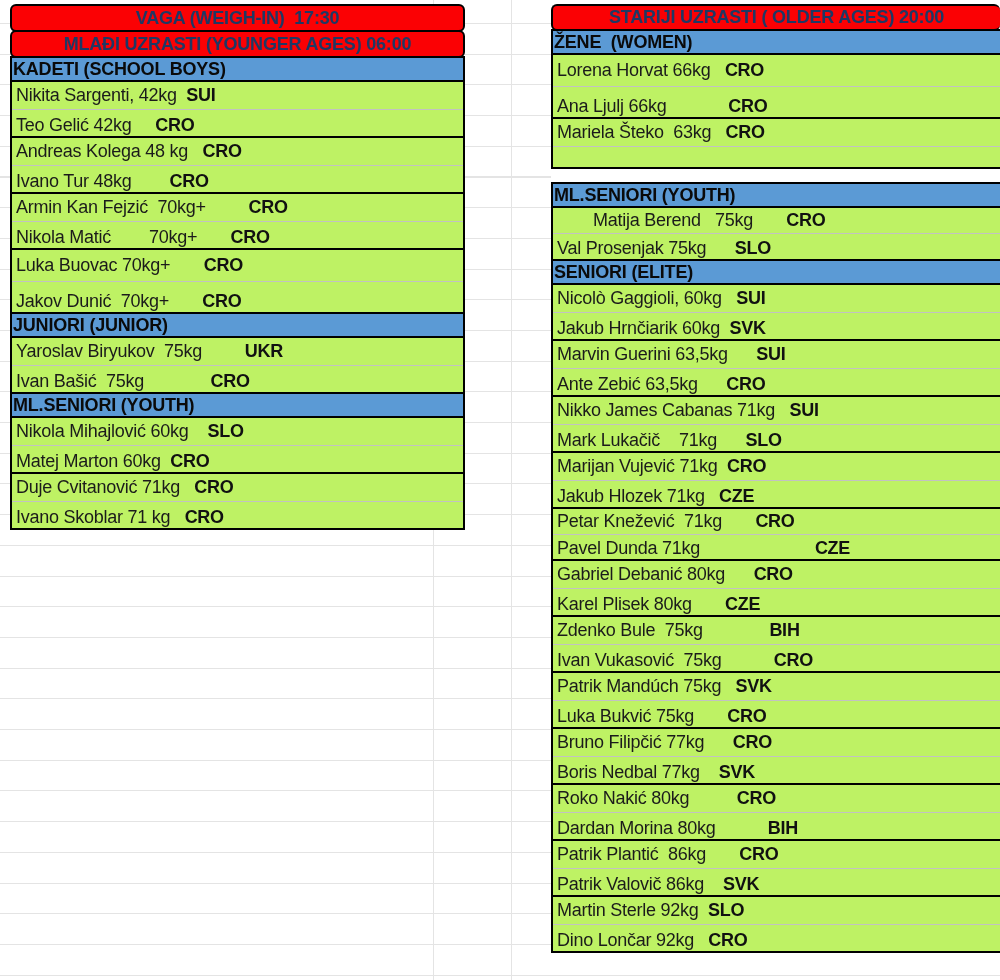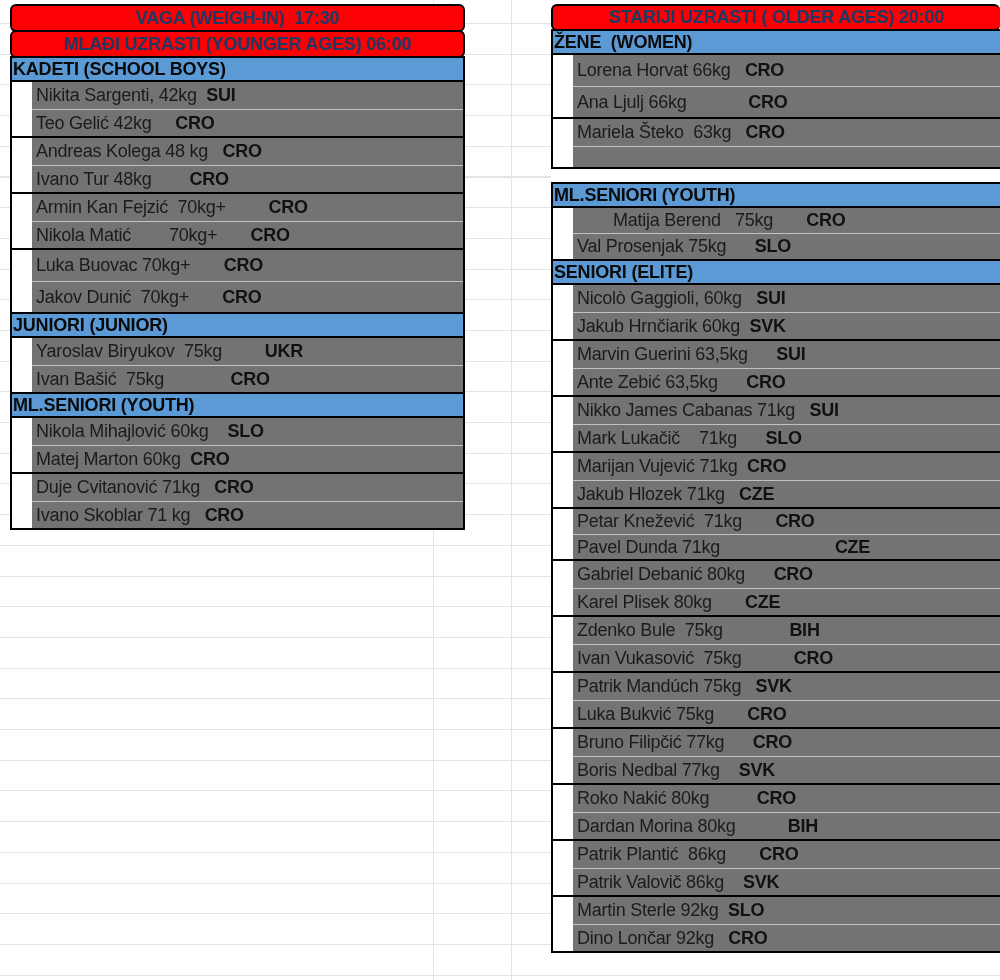--- a/index.html
+++ b/index.html
@@ -33,24 +33,24 @@
   }
   .tbl-right .title-red{height:27px;}
   .hdr-blue{
     background:#5b9ad5;color:#0a0a0a;font-weight:700;font-size:18px;
     display:flex;align-items:center;height:26px;
     padding-left:1px;white-space:pre;letter-spacing:-0.2px;
   }
   .group{padding:0;}
   .row{
     height:27px;display:flex;align-items:center;
-    padding-left:4px;background:#737373;box-sizing:border-box;
-    font-size:18px;color:#1b1b1b;letter-spacing:-0.25px;margin-left:20px;
-  }
-  .row + .row{border-top:1px solid #c2c2c2;}
+    padding-left:4px;background:#bef264;box-sizing:border-box;
+    font-size:18px;color:#1b1b1b;letter-spacing:-0.25px;
+  }
+  .row + .row{border-top:1px solid #c2c2c2;align-items:flex-end;}
   .row span{white-space:pre;}
   .nm{font-weight:400;}
   .cc{font-weight:700;color:#111;}
   .tbl-gap{height:13px;background:#fff;}
   .tbl-gap + .blk{margin-top:0;}
 </style>
 </head>
 <body>
 
 <div class="gridlines"></div>

